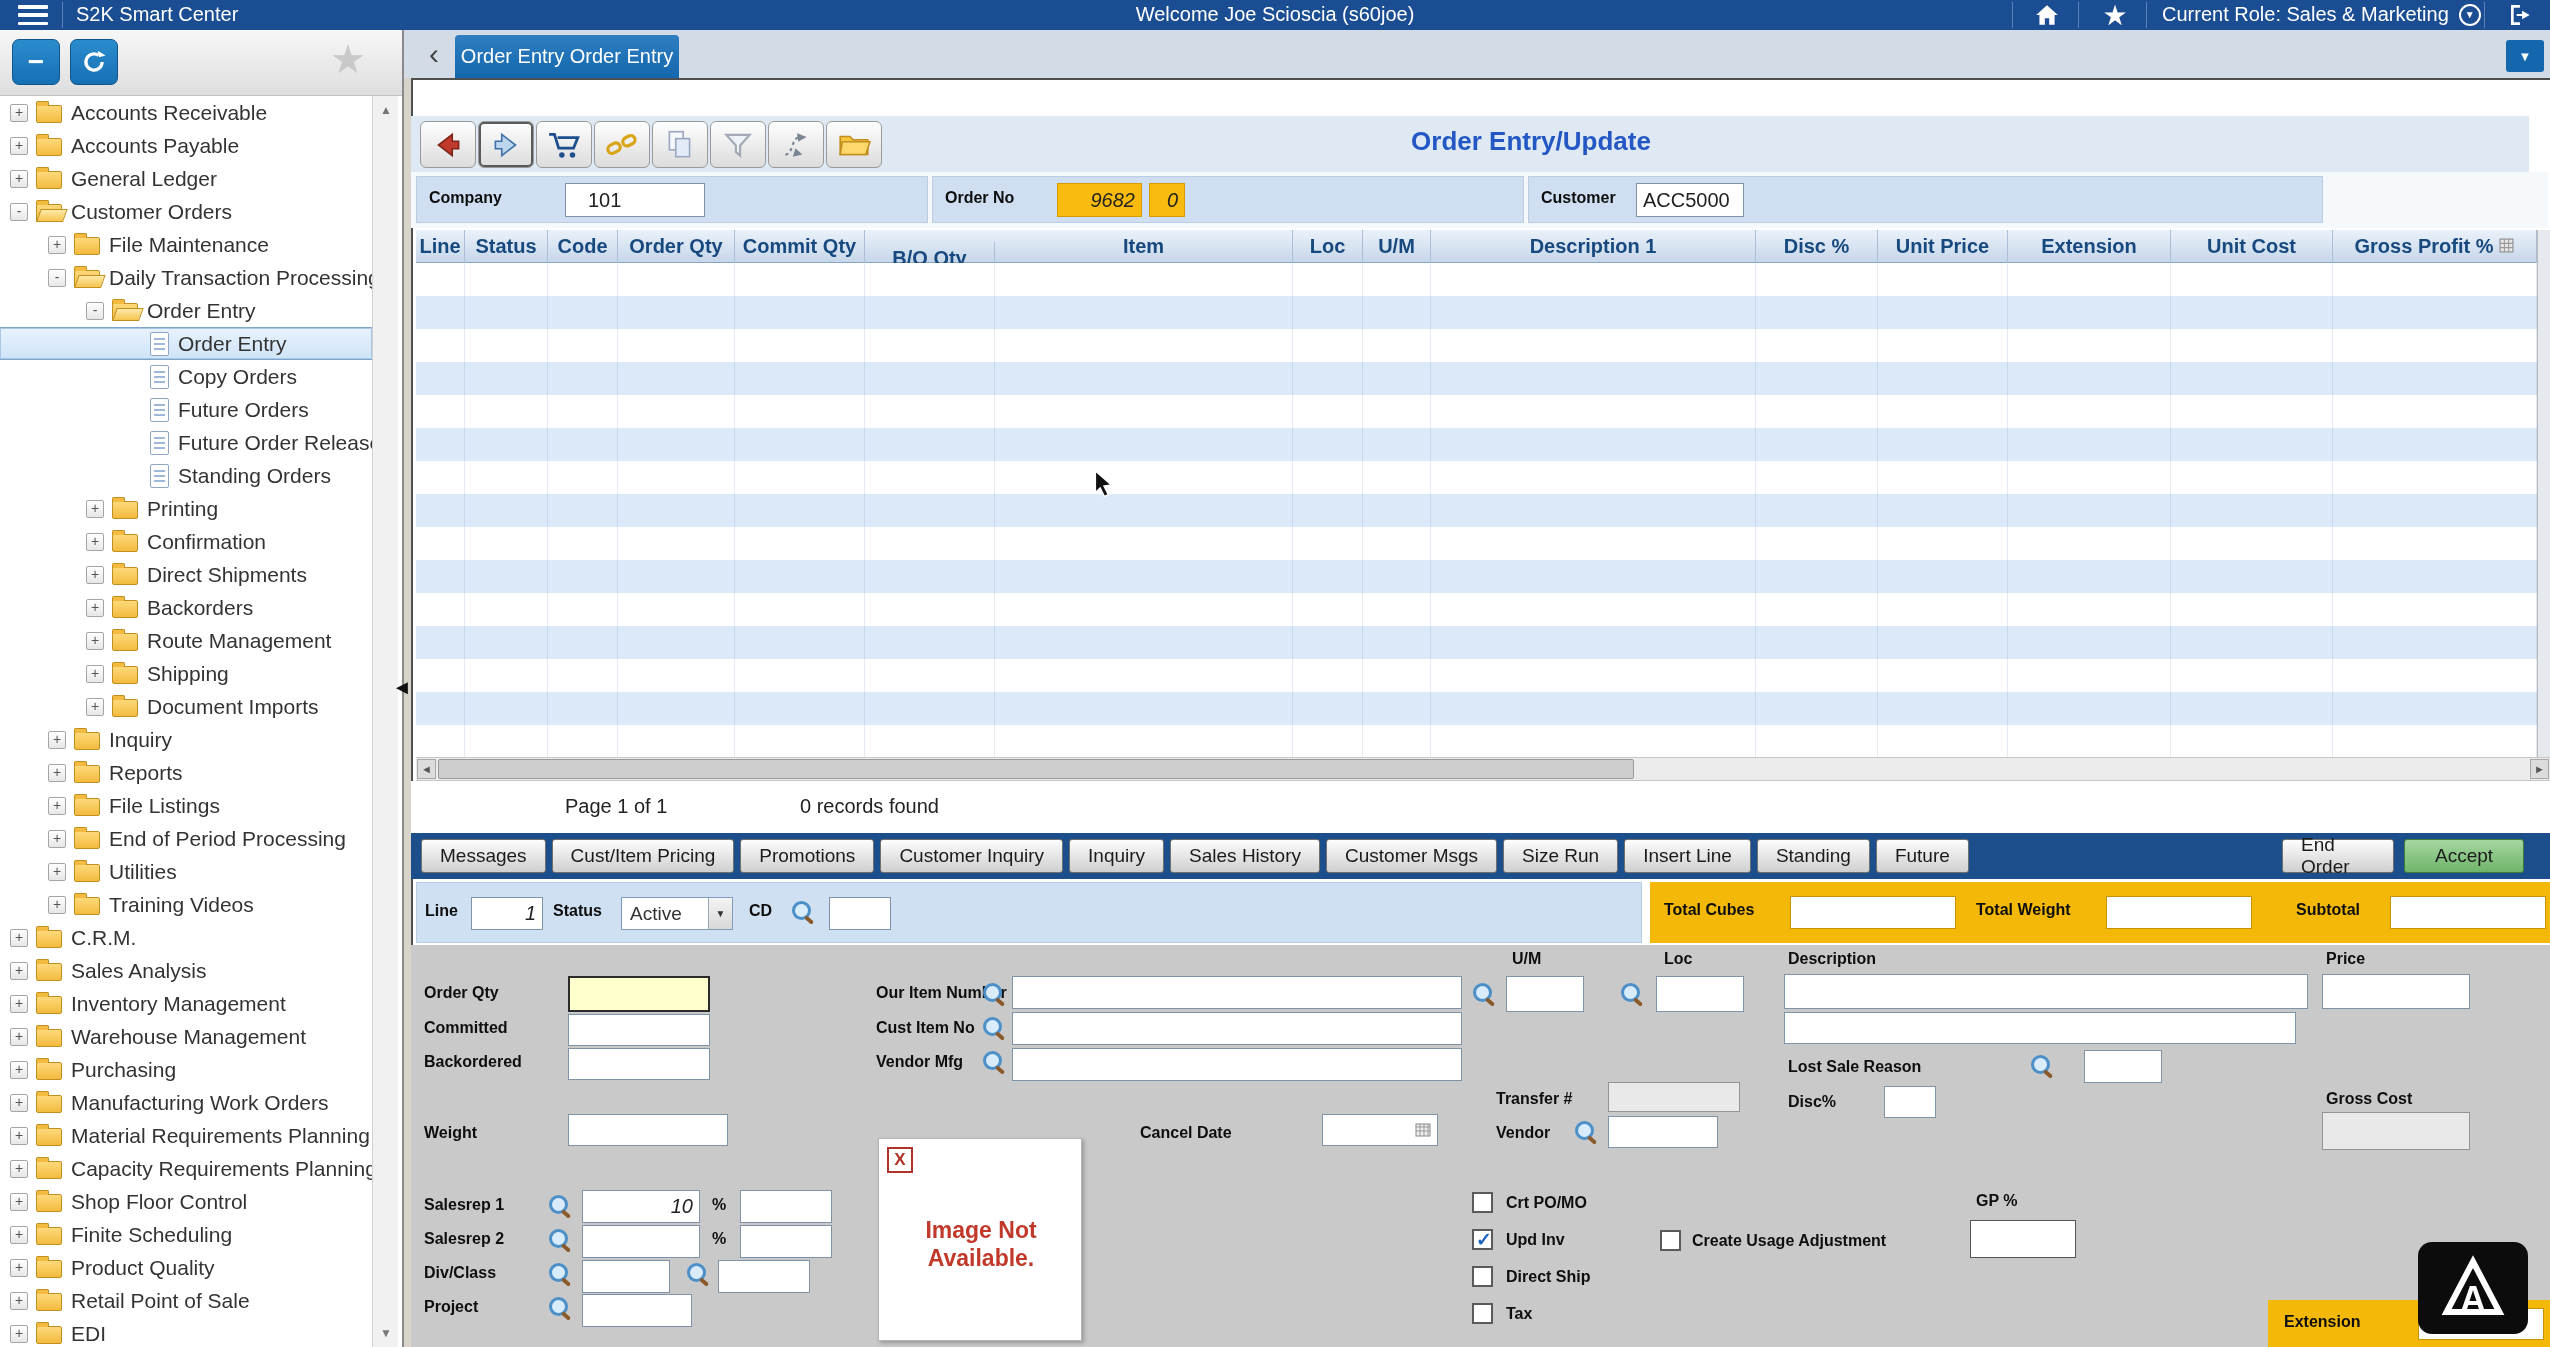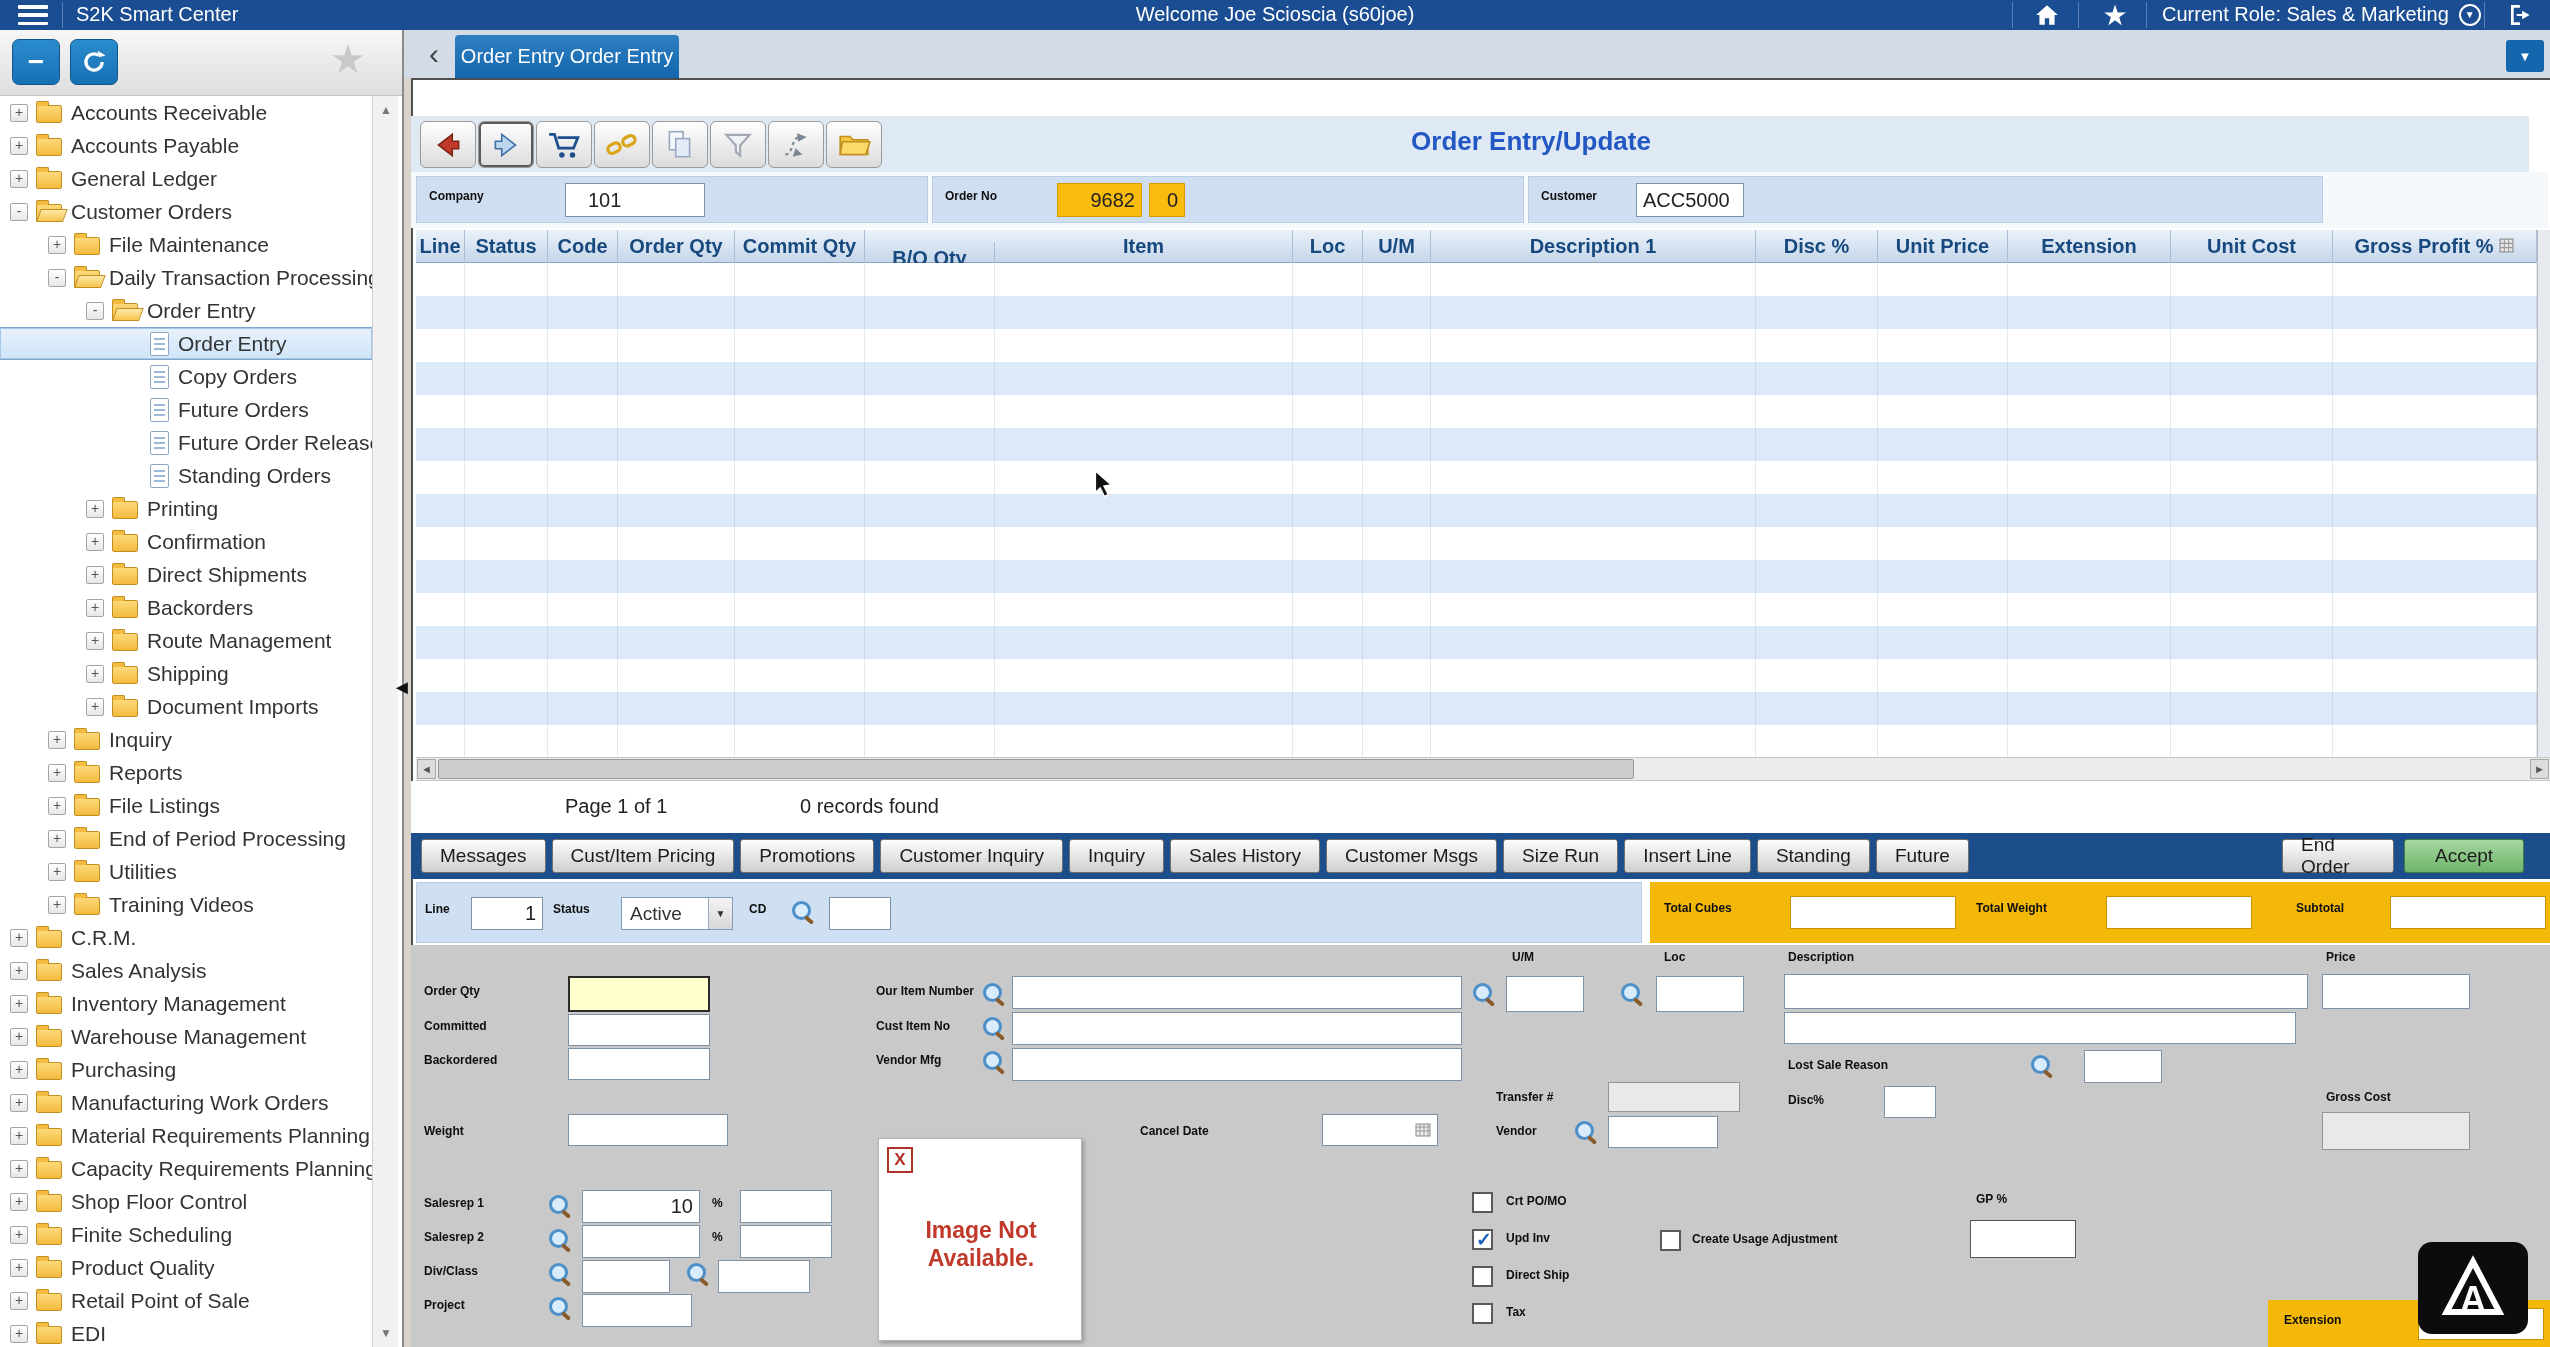--- a/index.html
+++ b/index.html
@@ -1,24 +1,24 @@
 <!DOCTYPE html>
 <html><head>
 <meta charset="utf-8">
 <style>
   html,body{margin:0;padding:0;background:#777;}
   *{box-sizing:border-box;}
   .screen{position:relative;width:2550px;height:1347px;background:#d8d4cc;overflow:hidden;
           font-family:"Liberation Sans",sans-serif;color:#222;}
   .abs{position:absolute;}
-  .lbl{position:absolute;font-weight:bold;font-size:12px;color:#0e0e0e;white-space:nowrap;}
+  .lbl{position:absolute;font-weight:bold;font-size:16px;color:#0e0e0e;white-space:nowrap;}
   .inp{position:absolute;background:#fff;border:1px solid #7f93a8;display:flex;align-items:center;
        font-size:20px;color:#222;padding:0 6px;}
   .inp.gray{background:#e9e9e9;border-color:#949494;}
-  .inp.right{justify-content:flex-end;}
+  .inp.right{justify-content:flex-end;font-style:italic;}
   
   .topbar{position:absolute;left:0;top:0;width:2550px;height:30px;background:#1b4d92;display:flex;align-items:center;color:#fff;}
   .hamburger{position:absolute;left:18px;top:5px;width:30px;height:20px;display:flex;flex-direction:column;justify-content:space-between;cursor:pointer;}
   .hamburger div{height:3.5px;background:#fff;border-radius:1px;}
   .tb-sep{position:absolute;top:2px;width:1px;height:26px;background:#5d7fb7;}
   .tb-title{position:absolute;left:76px;top:3px;font-size:20px;}
   .tb-welcome{position:absolute;left:50%;transform:translateX(-50%);top:3px;font-size:20px;}
   .tb-ico{position:absolute;top:2px;width:34px;height:26px;display:flex;align-items:center;justify-content:center;}
   .tb-role{position:absolute;left:2162px;top:3px;font-size:20px;display:flex;align-items:center;gap:10px;}
   .role-caret{width:22px;height:22px;border:2px solid #fff;border-radius:50%;display:inline-flex;align-items:center;justify-content:center;font-size:10px;color:#fff;}

